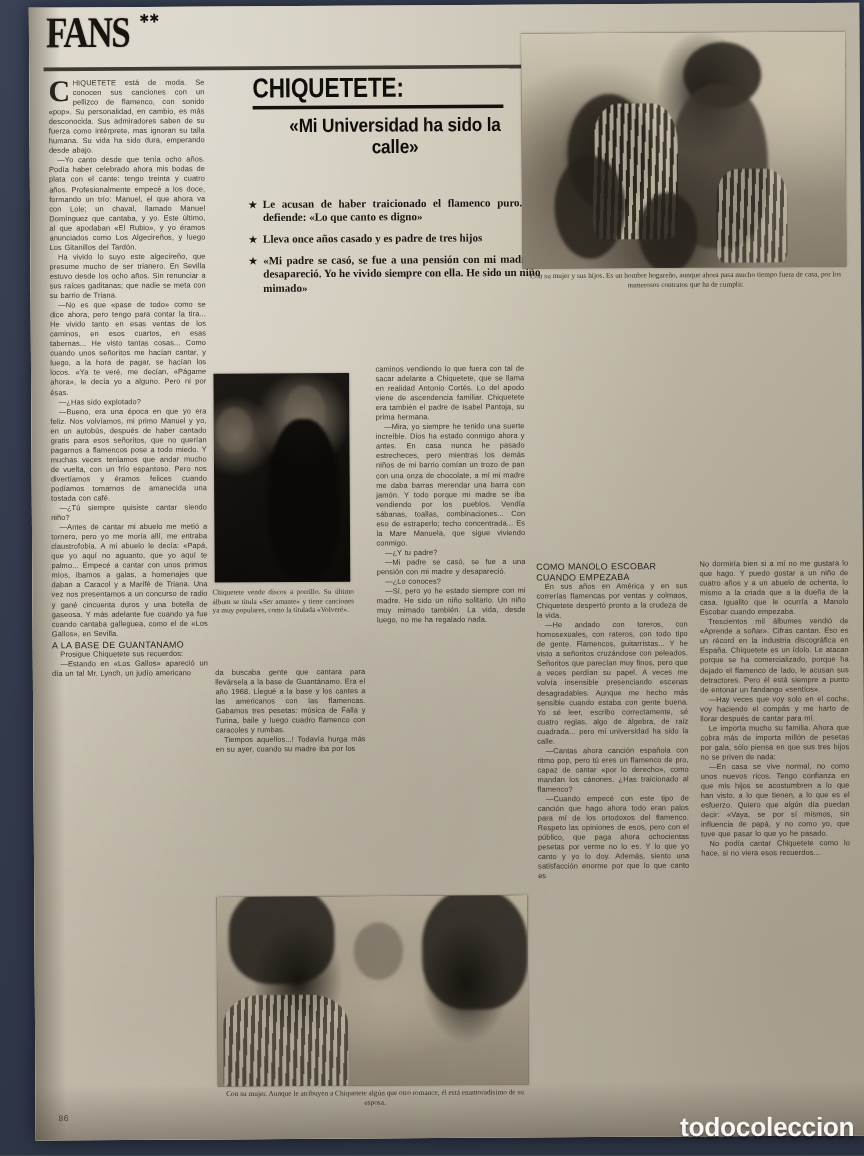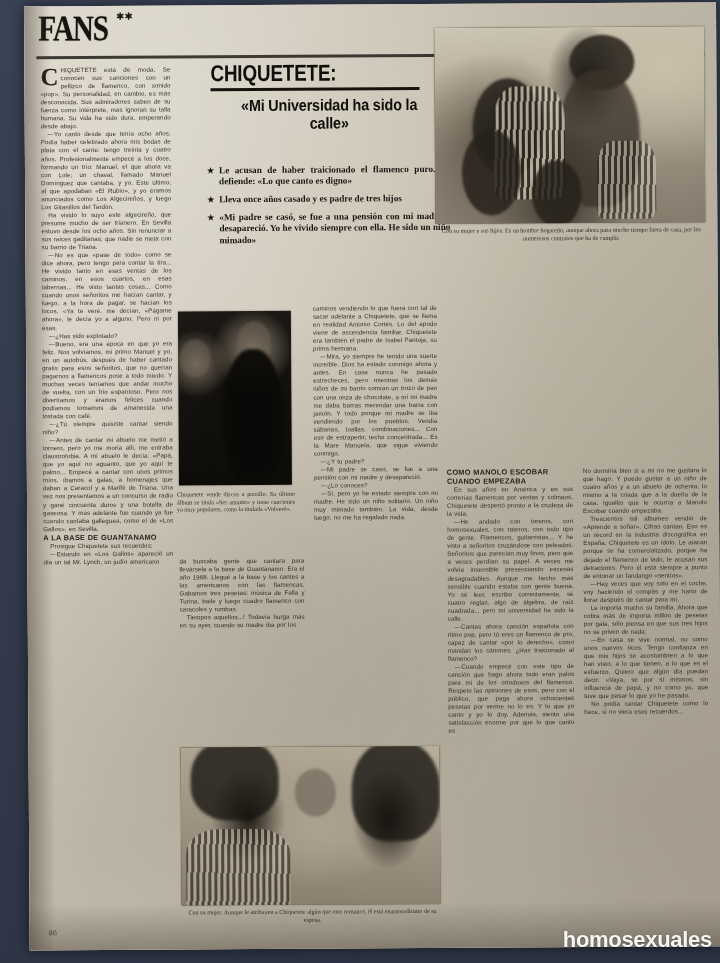--- a/index.html
+++ b/index.html
@@ -115,21 +115,21 @@
     color: #241f18;
     letter-spacing: .08px;
     word-spacing: .4px;
     opacity: .93;
   }
   .col p { margin: 0; text-indent: 7px; }
   .col p.noind { text-indent: 0; }
 
   .subhead {
     font-family: "Liberation Sans", sans-serif;
-    font-weight: bold;
+    font-weight: normal;
     font-size: 7.4px;
     line-height: 9px;
     letter-spacing: .2px;
     color: #16130e;
     margin: 5px 0 3px 0;
     text-indent: 0 !important;
     text-align: left;
   }
 
   
@@ -416,16 +416,16 @@
       <p>Le importa mucho su familia. Ahora que cobra más de importa millón de pesetas por gala, sólo piensa en que sus tres hijos no se priven de nada:</p>
       <p>—En casa se vive normal, no como unos nuevos ricos. Tengo confianza en que mis hijos se acostumbren a lo que han visto, a lo que tienen, a lo que es el esfuerzo. Quiero que algún día puedan decir: «Vaya, se por sí mismos, sin influencia de papá, y no como yo, que tuve que pasar lo que yo he pasado.</p>
       <p>No podía cantar Chiquetete como lo hace, si no viera esos recuerdos...</p>
     </div>
 
     <div class="folio">86</div>
 
   </div>
 
   <div class="watermark">
-    <span>homosexuales</span>
+    <span>todocoleccion</span>
   </div>
 
 </div>
 
 </body></html>

